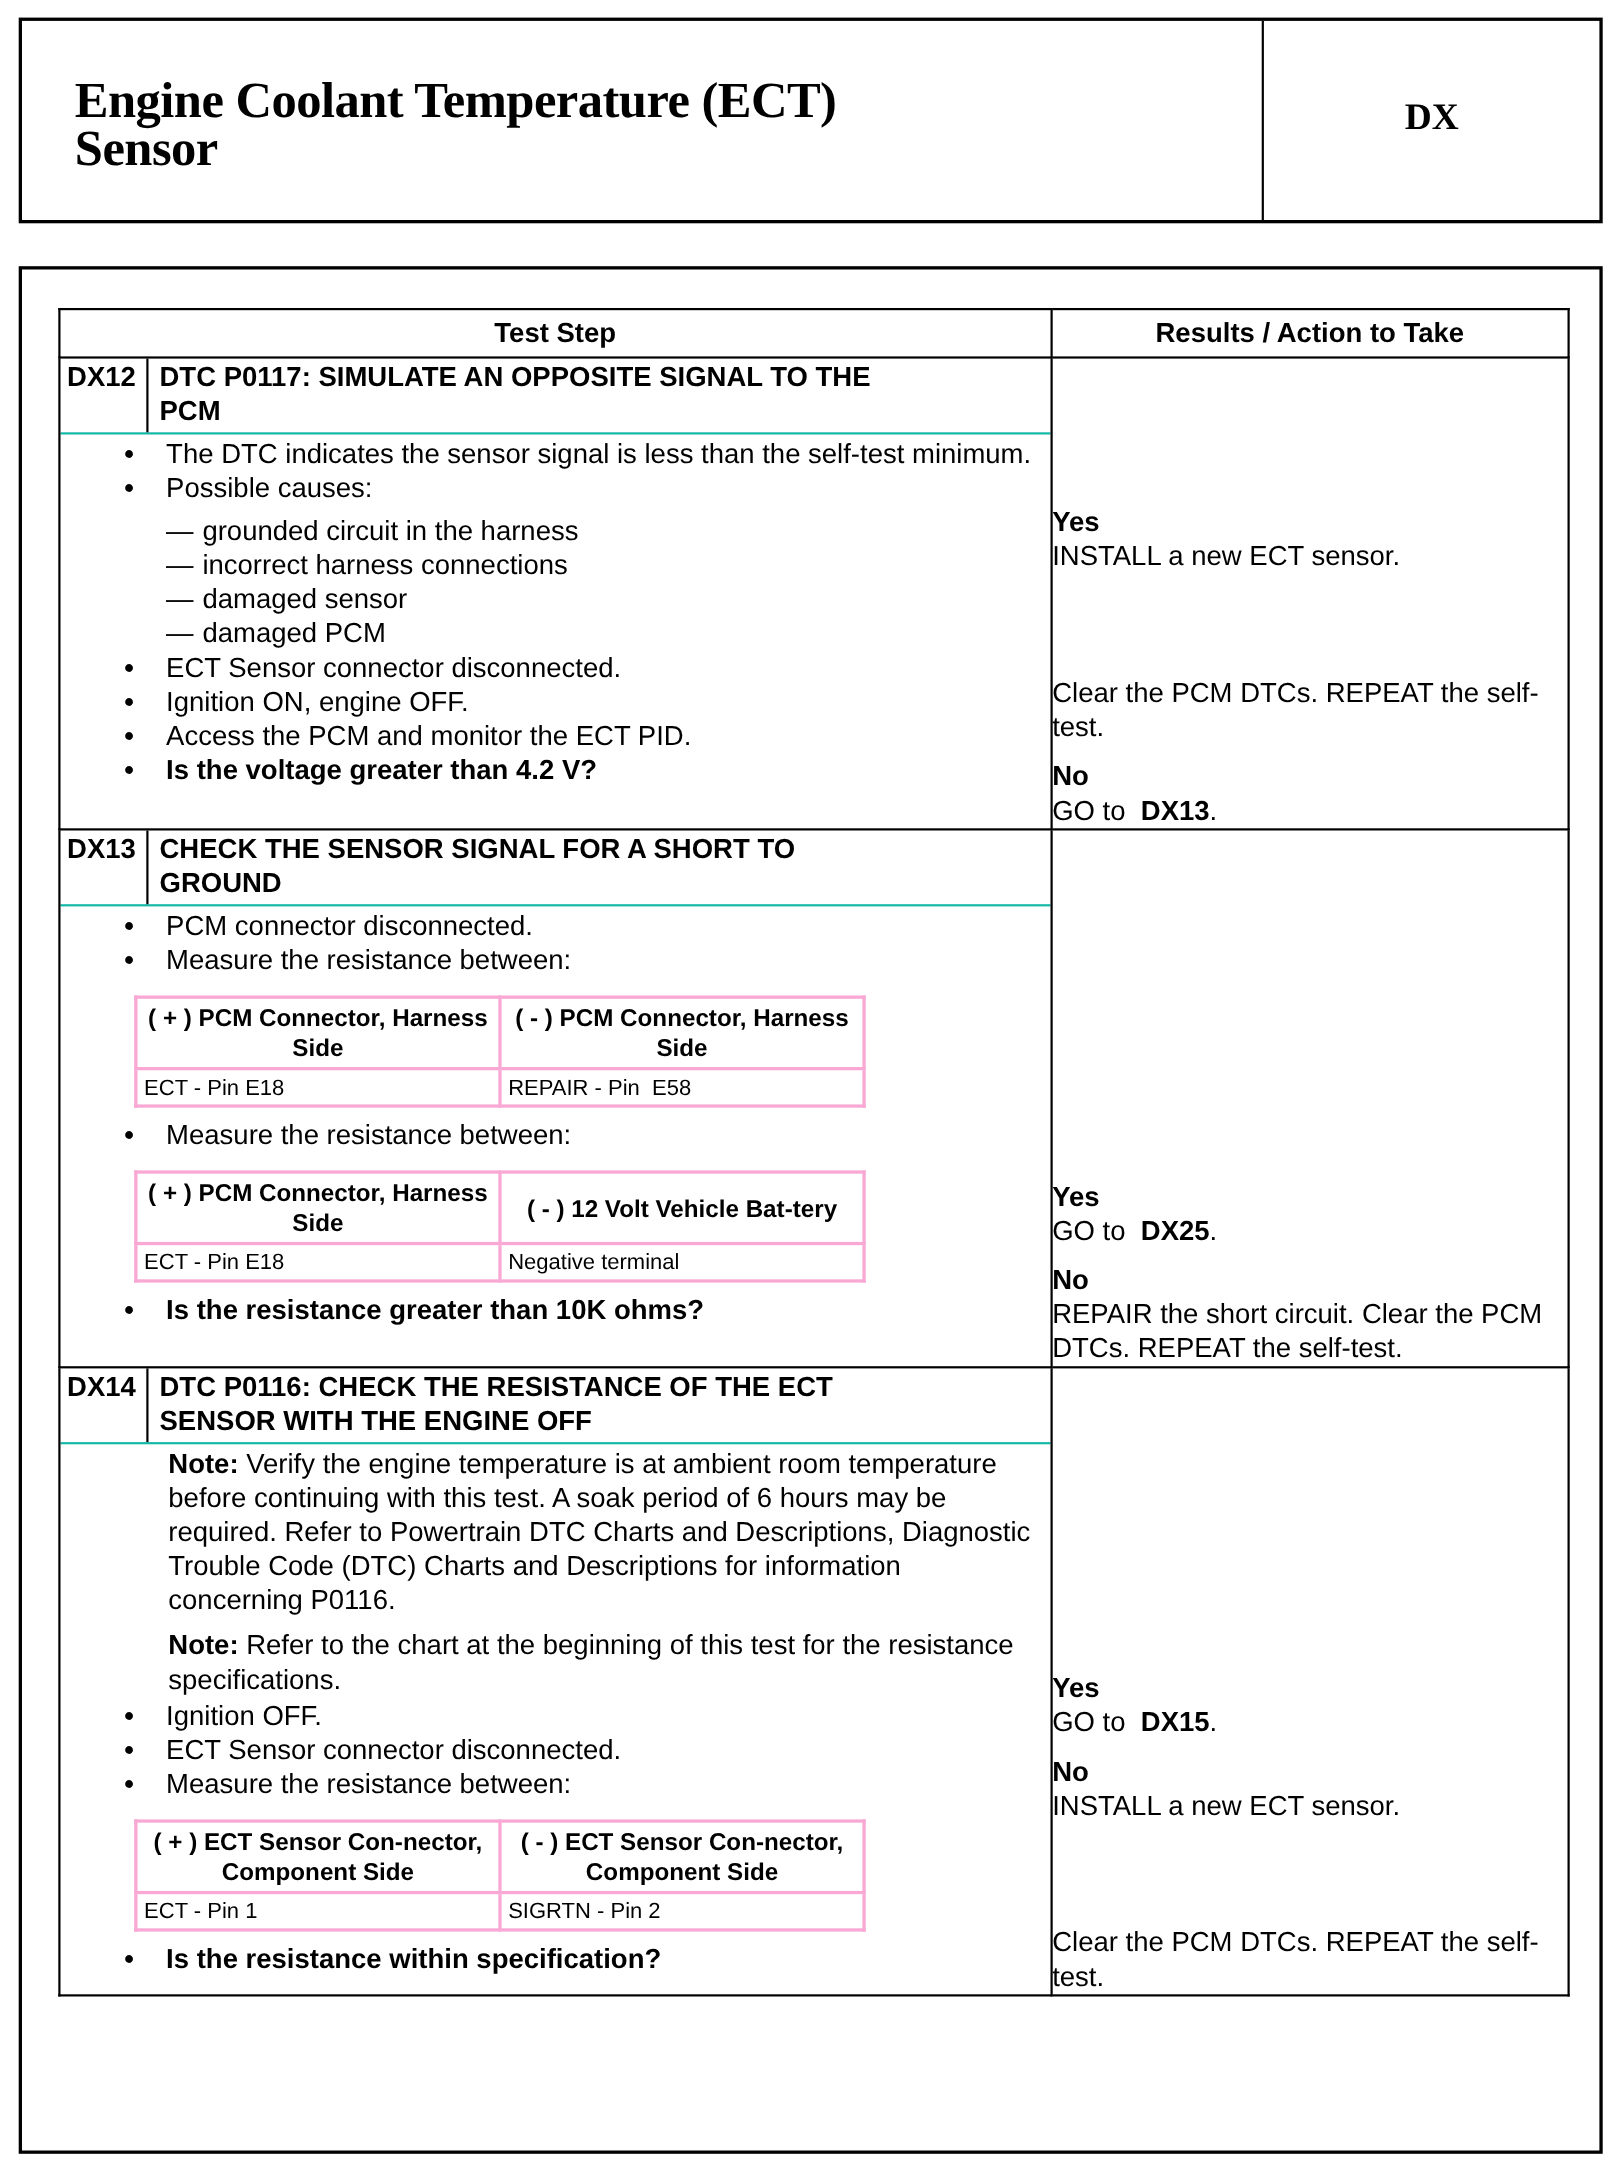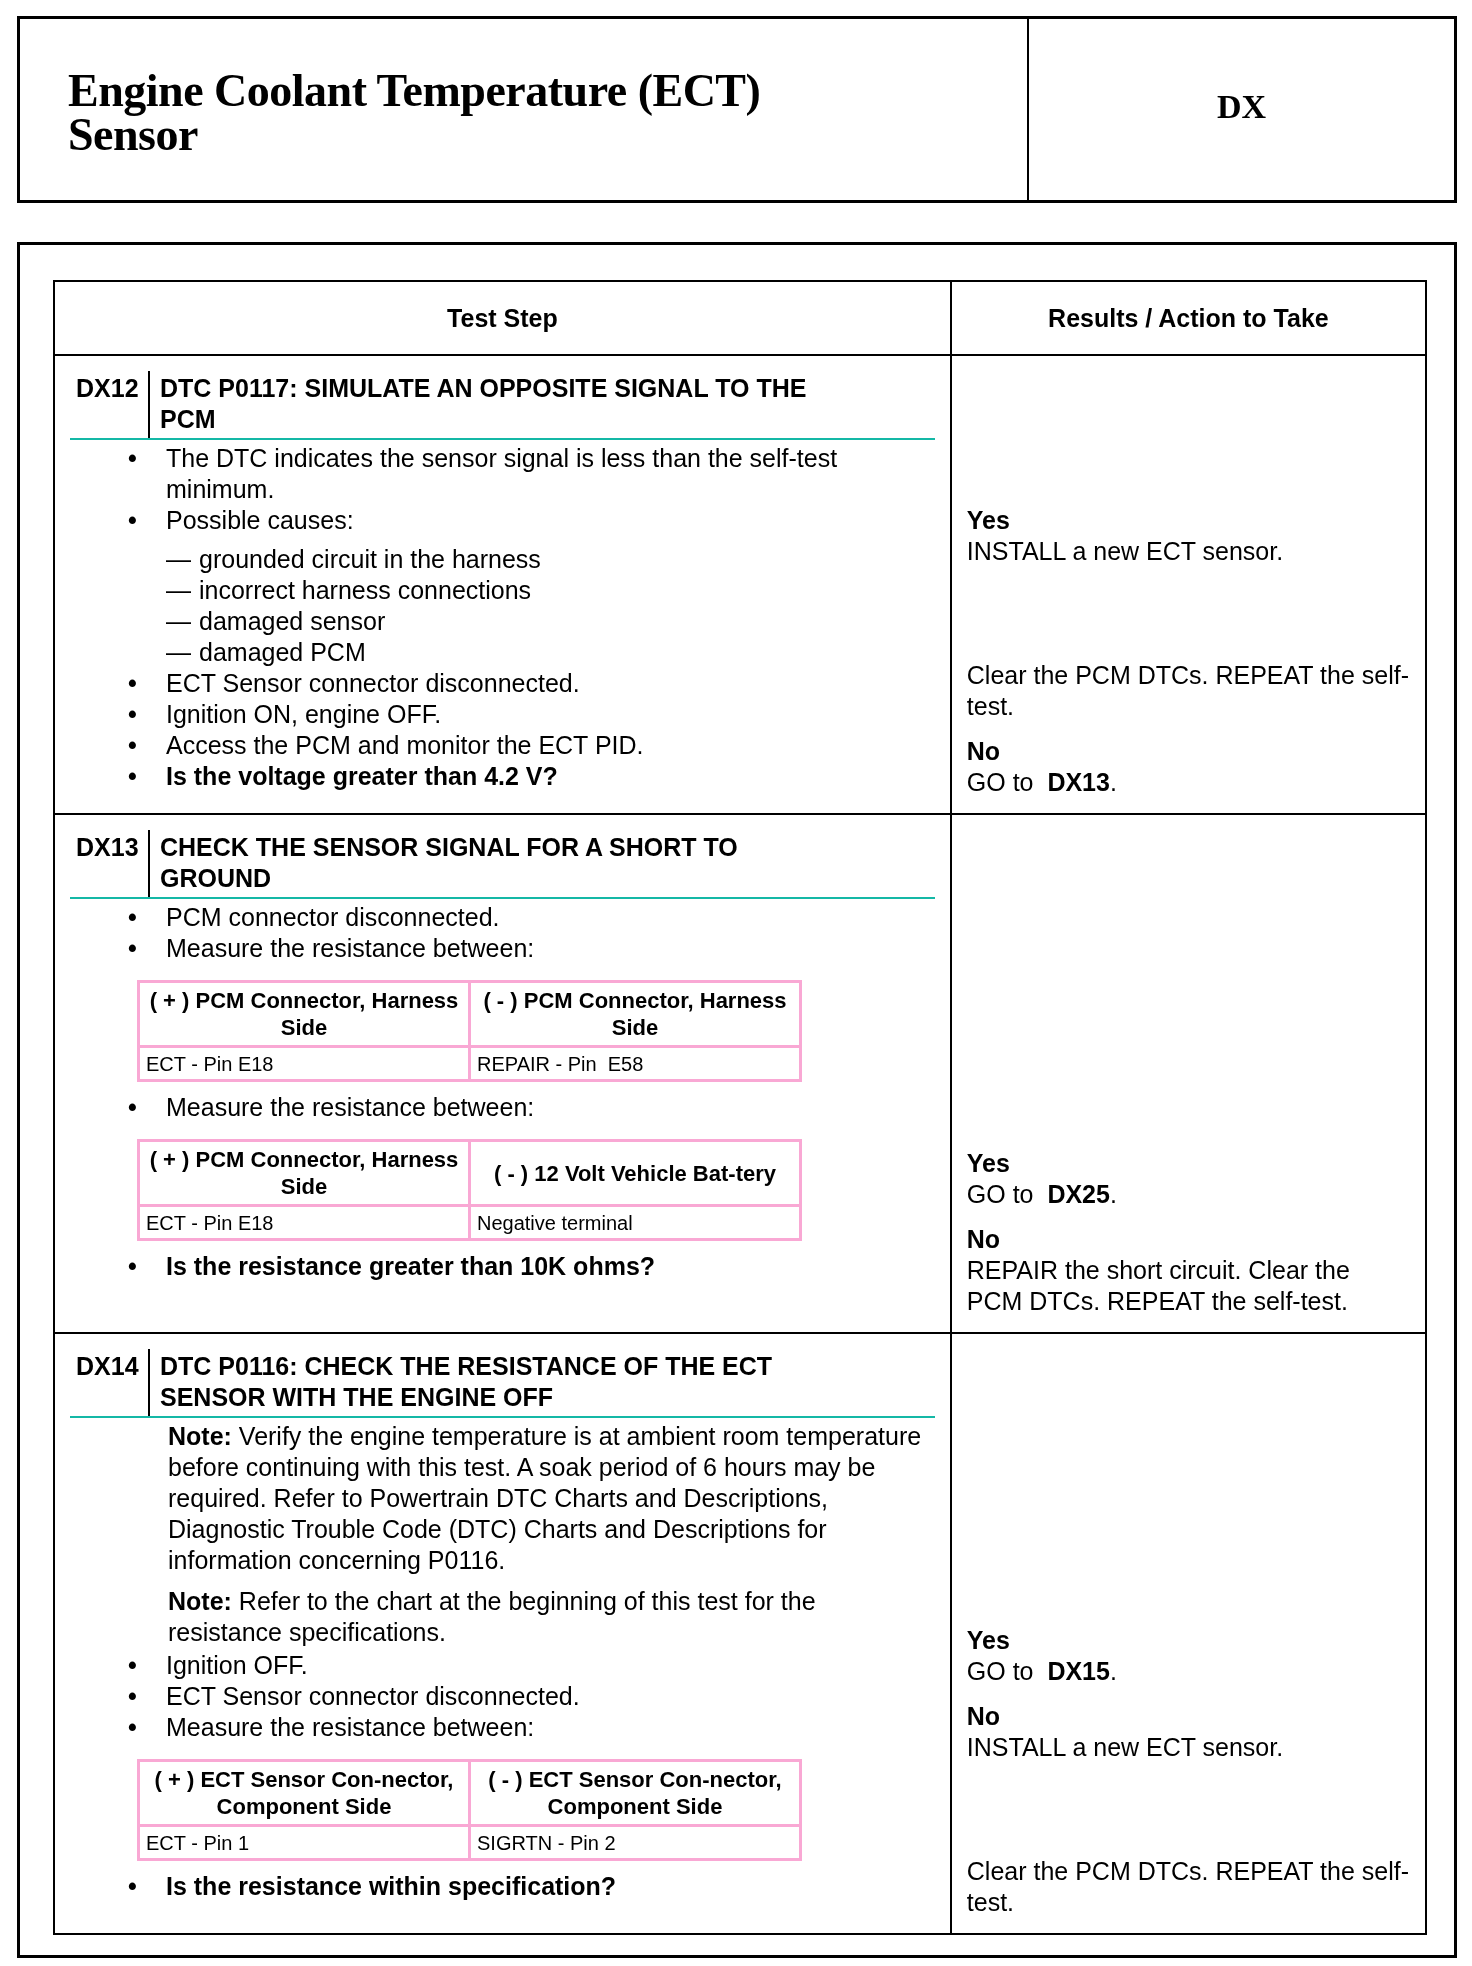--- a/index.html
+++ b/index.html
@@ -3,21 +3,21 @@
 <meta charset="utf-8">
 <style>
   html, body { margin: 0; padding: 0; background: #ffffff; }
   body { width: 1472px; height: 1966px; position: relative; overflow: hidden; color: #000; }
 
   .header-box {
     position: absolute; left: 17px; top: 16px; width: 1440px; height: 187px;
     border: 3px solid #000; box-sizing: border-box; display: flex;
   }
   .header-title {
-    width: 1009px; border-right: 2px solid #000; box-sizing: border-box;
+    width: 1129px; border-right: 2px solid #000; box-sizing: border-box;
     padding: 50px 0 0 48px;
     font-family: "Liberation Serif", "DejaVu Serif", serif; font-weight: bold;
     font-size: 46px; line-height: 44px; letter-spacing: -0.5px;
   }
   .header-code {
     flex: 1; display: flex; align-items: center; justify-content: center;
     font-family: "Liberation Serif", "DejaVu Serif", serif; font-weight: bold; font-size: 34px;
     padding-bottom: 6px;
   }
 
@@ -25,21 +25,21 @@
     position: absolute; left: 17px; top: 242px; width: 1440px; height: 1716px;
     border: 3px solid #000; box-sizing: border-box;
   }
 
   .main-table {
     position: absolute; left: 53px; top: 280px; width: 1374px;
     border-collapse: collapse;
     font-family: "Liberation Sans", "DejaVu Sans", sans-serif;
     font-size: 25px; line-height: 31px;
   }
-  .main-table td, .main-table th { border: 2px solid #000; vertical-align: top; padding: 15px; }
+  .main-table td, .main-table th { border: 2px solid #000; vertical-align: top; padding: 0; }
   .main-table th {
     font-weight: bold; font-size: 25px; height: 42px; text-align: center; vertical-align: middle;
   }
   .col-step { width: 903px; }
   .col-result { width: 471px; }
 
   .step-head { display: flex; border-bottom: 2px solid #14b8a6; }
   .step-id {
     width: 80px; border-right: 2px solid #000; box-sizing: border-box;
     font-weight: bold; padding: 2px 0 0 6px; font-size: 25px;

